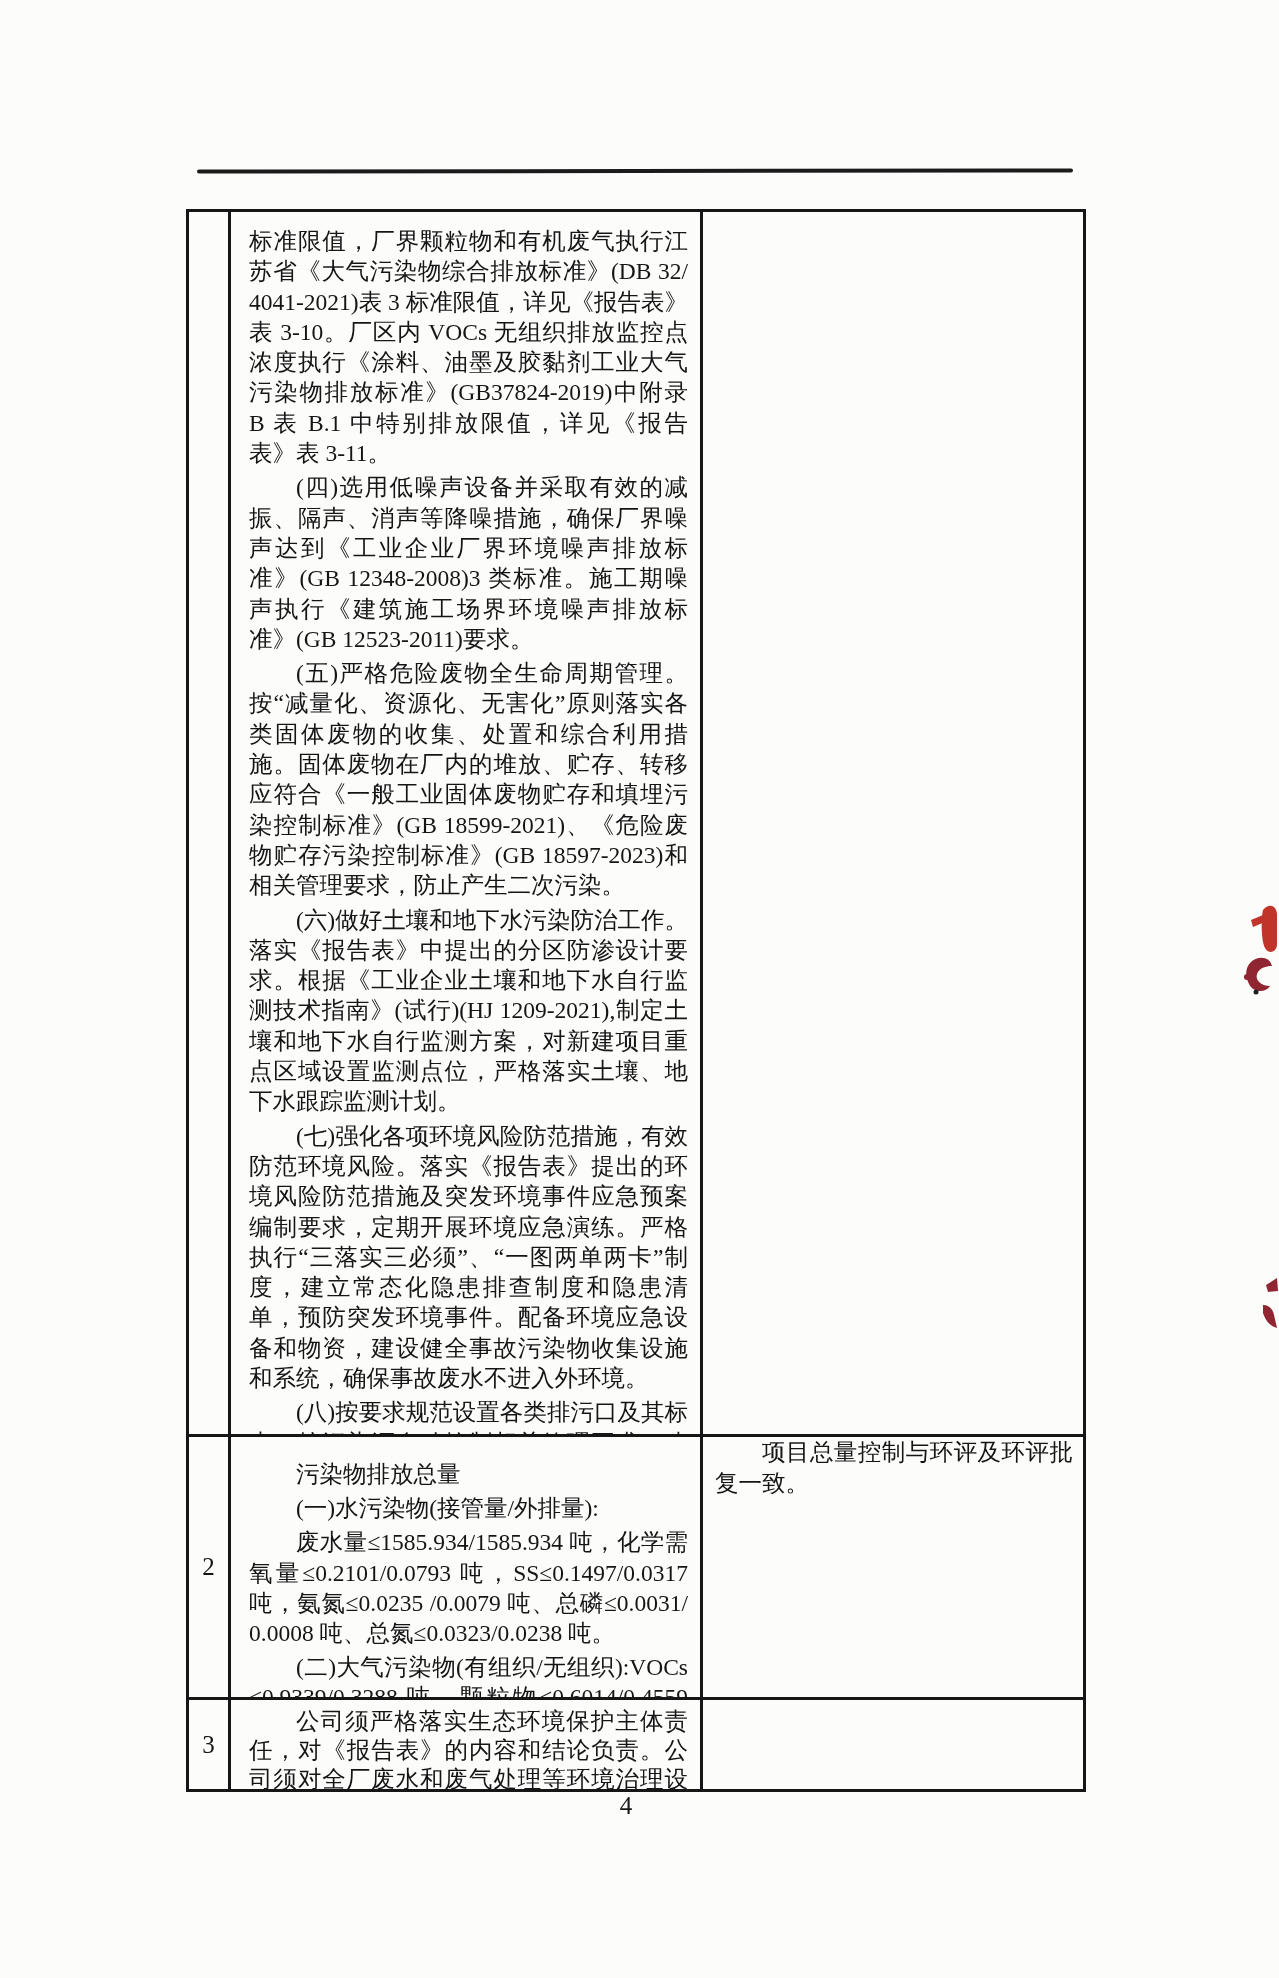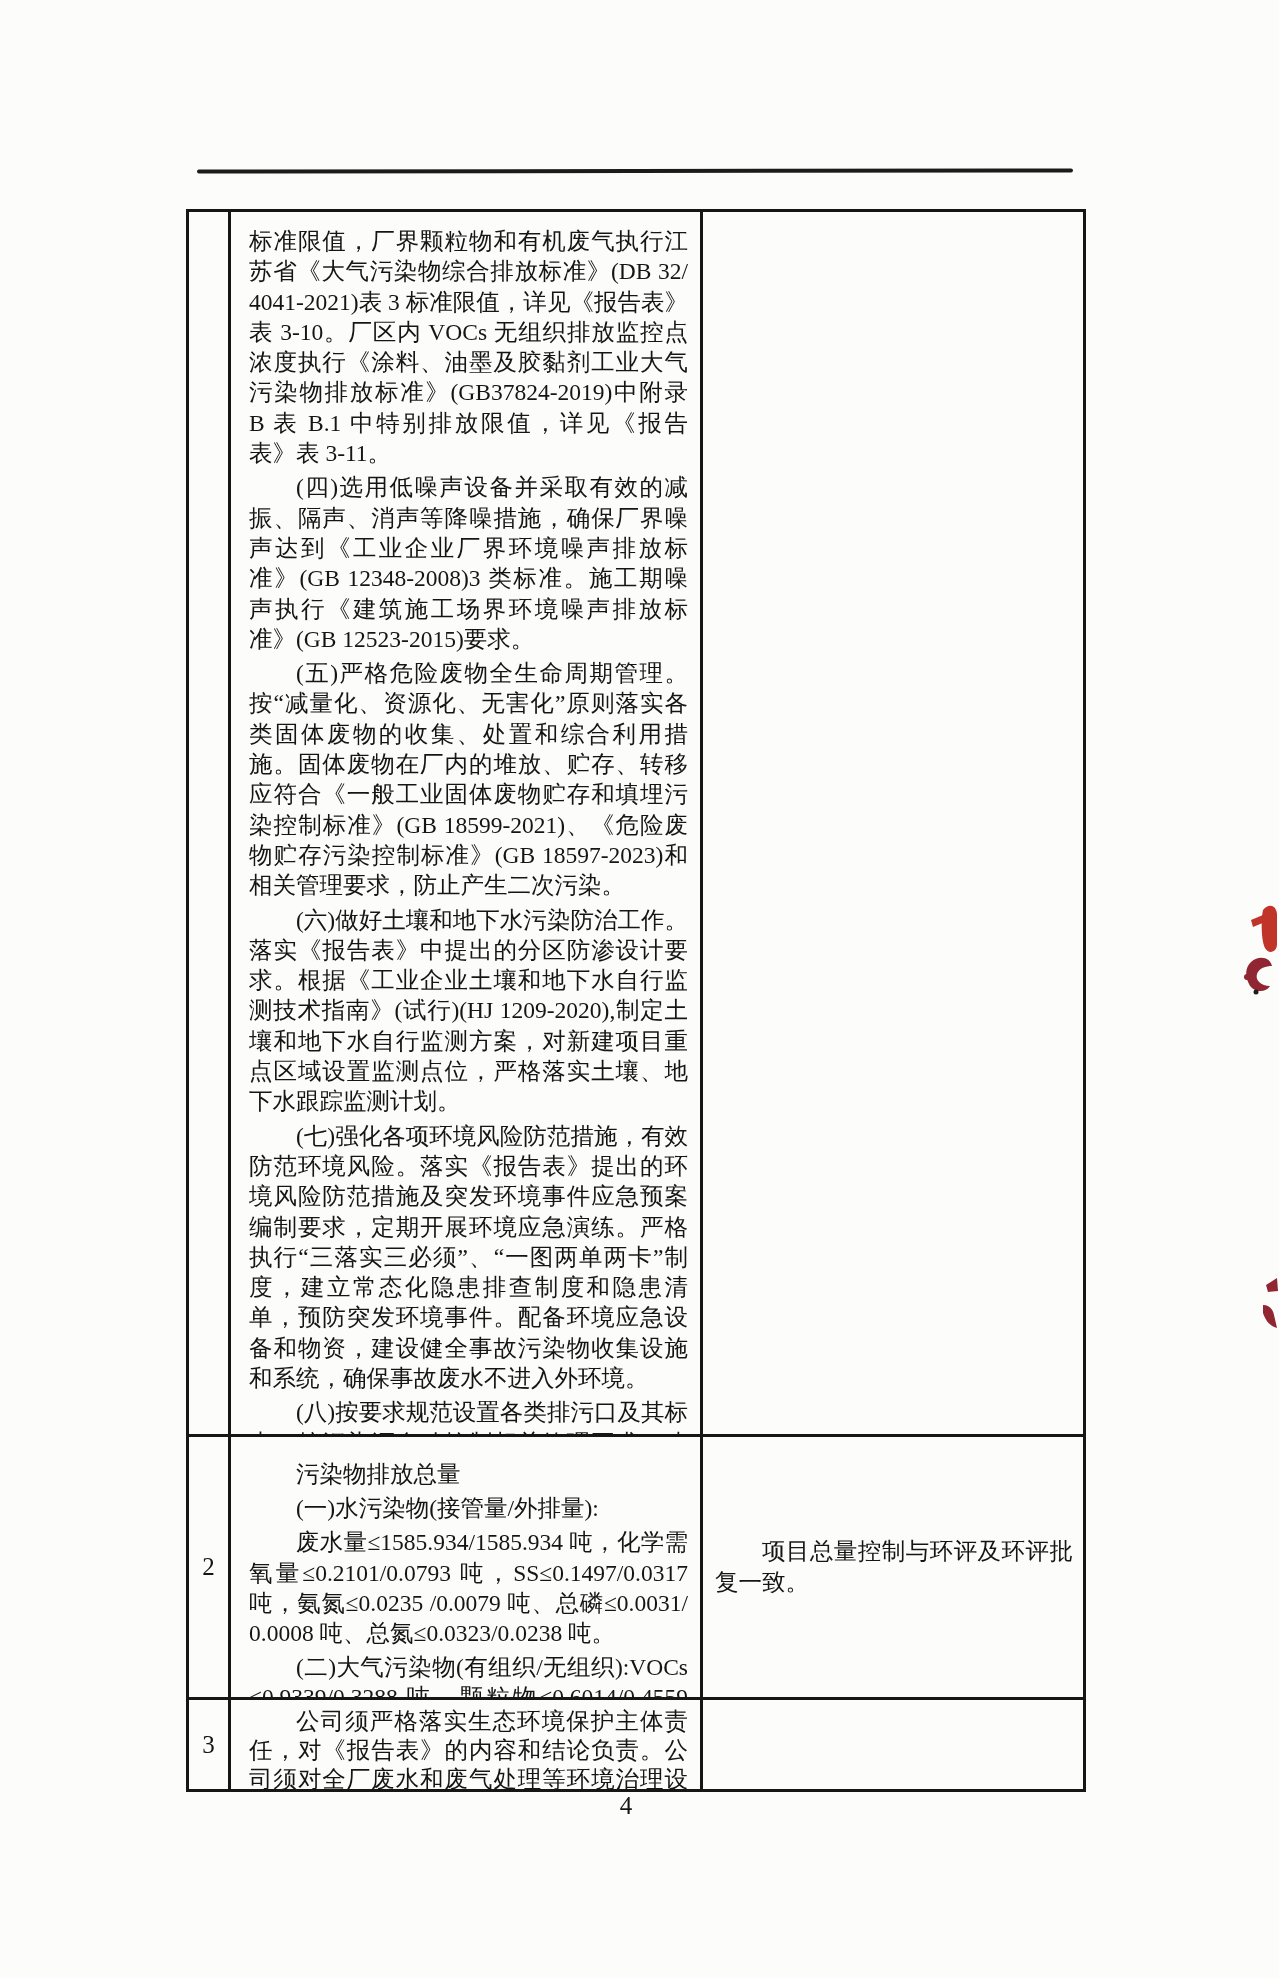--- a/index.html
+++ b/index.html
@@ -40,21 +40,21 @@
     text-align:justify;
     word-break:break-all;
     overflow:hidden;
   }
   .main-cell p{margin:4px;text-align:justify;}
   .main-cell p.indent{text-indent:2em;}
   .row1 .main-cell{line-height:30.3px;height:1212px;}
   .row2 .main-cell{line-height:30.2px;height:242px;padding-top:18px;}
   .row3 .main-cell{line-height:29px;height:86px;padding-top:3px;}
   .comment-cell{
-    display:flex;align-items:center;
+    display:flex;align-items:flex-start;
     padding:0 10px 0 12px;
     font-size:23.5px;line-height:31px;
   }
   .comment-cell p{margin:0;width:100%;text-align:justify;text-indent:2em;word-break:break-all;}
   .page-number{
     position:absolute;left:176px;top:1792px;width:900px;
     text-align:center;font-size:25px;color:#161616;
   }
   .ink-mark{position:absolute;}
   .mark-upper{left:1239px;top:900px;}
@@ -66,23 +66,23 @@
 <div class="page">
 
   <div class="header-rule"></div>
 
   <div class="doc-table">
 
     <div class="row row1">
       <div class="cell no-cell"></div>
       <div class="cell main-cell">
         <p class="noindent">标准限值，厂界颗粒物和有机废气执行江苏省《大气污染物综合排放标准》(DB 32/4041-2021)表 3 标准限值，详见《报告表》表 3-10。厂区内 VOCs 无组织排放监控点浓度执行《涂料、油墨及胶黏剂工业大气污染物排放标准》(GB37824-2019)中附录 B 表 B.1 中特别排放限值，详见《报告表》表 3-11。</p>
-        <p class="indent">(四)选用低噪声设备并采取有效的减振、隔声、消声等降噪措施，确保厂界噪声达到《工业企业厂界环境噪声排放标准》(GB 12348-2008)3 类标准。施工期噪声执行《建筑施工场界环境噪声排放标准》(GB 12523-2015)要求。</p>
+        <p class="indent">(四)选用低噪声设备并采取有效的减振、隔声、消声等降噪措施，确保厂界噪声达到《工业企业厂界环境噪声排放标准》(GB 12348-2008)3 类标准。施工期噪声执行《建筑施工场界环境噪声排放标准》(GB 12523-2011)要求。</p>
         <p class="indent">(五)严格危险废物全生命周期管理。按“减量化、资源化、无害化”原则落实各类固体废物的收集、处置和综合利用措施。固体废物在厂内的堆放、贮存、转移应符合《一般工业固体废物贮存和填埋污染控制标准》(GB 18599-2021)、《危险废物贮存污染控制标准》(GB 18597-2023)和相关管理要求，防止产生二次污染。</p>
-        <p class="indent">(六)做好土壤和地下水污染防治工作。落实《报告表》中提出的分区防渗设计要求。根据《工业企业土壤和地下水自行监测技术指南》(试行)(HJ 1209-2020),制定土壤和地下水自行监测方案，对新建项目重点区域设置监测点位，严格落实土壤、地下水跟踪监测计划。</p>
+        <p class="indent">(六)做好土壤和地下水污染防治工作。落实《报告表》中提出的分区防渗设计要求。根据《工业企业土壤和地下水自行监测技术指南》(试行)(HJ 1209-2021),制定土壤和地下水自行监测方案，对新建项目重点区域设置监测点位，严格落实土壤、地下水跟踪监测计划。</p>
         <p class="indent">(七)强化各项环境风险防范措施，有效防范环境风险。落实《报告表》提出的环境风险防范措施及突发环境事件应急预案编制要求，定期开展环境应急演练。严格执行“三落实三必须”、“一图两单两卡”制度，建立常态化隐患排查制度和隐患清单，预防突发环境事件。配备环境应急设备和物资，建设健全事故污染物收集设施和系统，确保事故废水不进入外环境。</p>
         <p class="indent">(八)按要求规范设置各类排污口及其标志。按污染源自动控制相关管理要求，建设、安装自动监测监控设备并与生态环境部门联网。按《报告表》提出的环境管理与监测计划实施日常环境管理与监测，监测结果及相关资料备查。</p>
       </div>
       <div class="cell comment-cell"></div>
     </div>
 
     <div class="row row2">
       <div class="cell no-cell">2</div>
       <div class="cell main-cell">
         <p class="indent">污染物排放总量</p>

